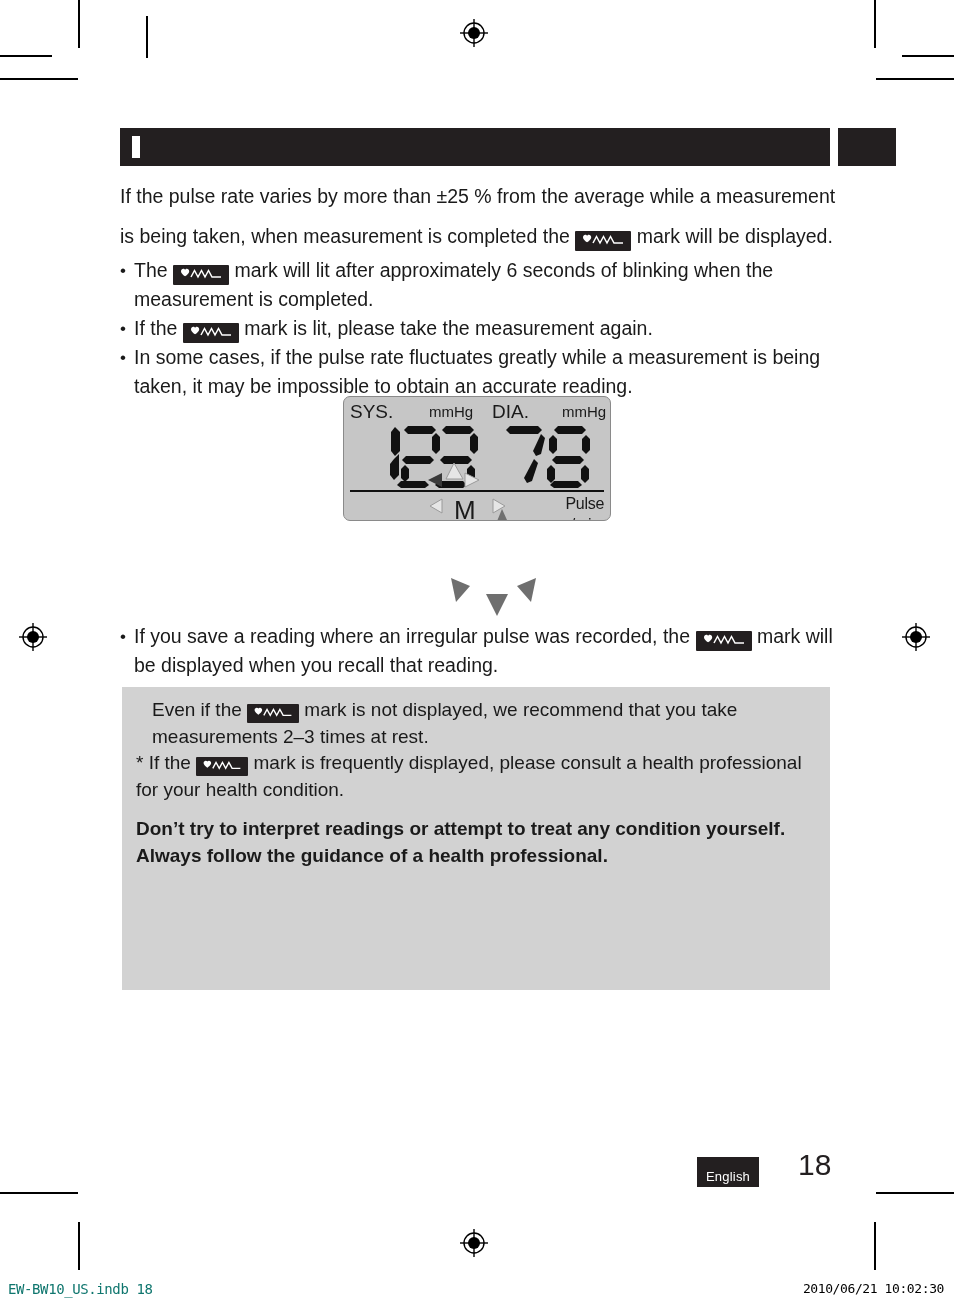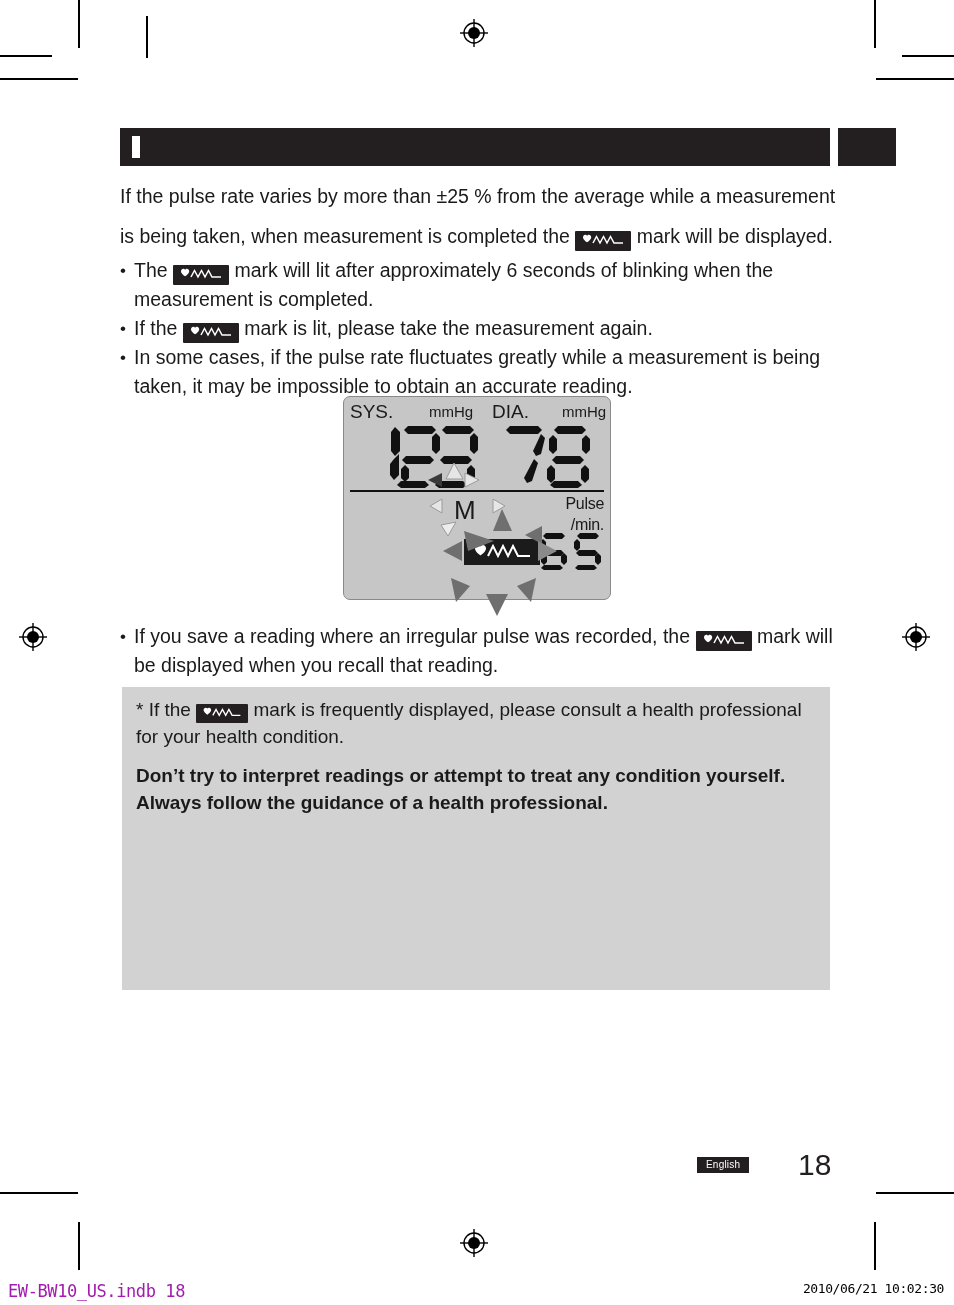--- a/index.html
+++ b/index.html
@@ -95,21 +95,21 @@
     border-radius: 1px;
   }
   .ipmark svg { display: inline-block; vertical-align: middle; }
 
   
   .lcd-wrap {
     position: absolute;
     left: 343px;
     top: 396px;
     width: 268px;
-    height: 204px;
+    height: 125px;
   }
   .lcd {
     position: absolute;
     inset: 0;
     background: #c6c6c6;
     border: 1.5px solid #8a8a8a;
     border-radius: 7px;
     overflow: hidden;
   }
   .lcd-divider {
@@ -176,39 +176,39 @@
   }
   .note-gap { height: 13px; }
 
   
   .lang-badge {
     position: absolute;
     left: 697px;
     top: 1157px;
     background: #231f20;
     color: #ffffff;
-    font-size: 10px;
-    padding: 2px 9px 3px 9px;
+    font-size: 13px;
+    padding: 12px 9px 3px 9px;
     letter-spacing: 0.2px;
     text-align: center;
   }
   .page-num {
     position: absolute;
     left: 798px;
     top: 1148px;
     font-size: 30px;
     color: #231f20;
   }
   .print-footer-left {
     position: absolute;
     left: 8px;
     top: 1281px;
     font-family: "DejaVu Sans Mono", monospace;
-    font-size: 17px;
-    color: #a21caf;
+    font-size: 14px;
+    color: #0f766e;
     letter-spacing: -0.4px;
   }
   .print-footer-right {
     position: absolute;
     right: 10px;
     top: 1281px;
     font-family: "DejaVu Sans Mono", monospace;
     font-size: 13px;
     color: #000;
     letter-spacing: -0.4px;
@@ -473,20 +473,26 @@
             <polyline points="15,10 18.5,3.5 22,10 25.5,3.5 29,10 32.5,3.5 36,10 45,10" fill="none" stroke="#fff" stroke-width="1.5"></polyline>
           </svg></span><span>&nbsp;</span><span>mark will be displayed when you recall that reading.</span>
     </span>
   </div>
 </div>
 
 <div class="notebox">
 
 
 
+  <div class="note-line note-indent">
+    <span>Even if the</span><span>&nbsp;</span><span class="ipmark"><svg width="46" height="15" viewBox="0 0 50 16">
+          <path d="M5 4.2c0-1.5 1.1-2.5 2.3-2.5 0.9 0 1.5 0.5 1.8 1 0.3-0.5 0.9-1 1.8-1C12.1 1.7 13.2 2.7 13.2 4.2c0 2.4-3.4 4.6-4.1 5.1C8.4 8.8 5 6.6 5 4.2z" fill="#fff"></path>
+          <polyline points="15,10 18.5,3.5 22,10 25.5,3.5 29,10 32.5,3.5 36,10 45,10" fill="none" stroke="#fff" stroke-width="1.5"></polyline>
+        </svg></span><span>&nbsp;</span><span>mark is not displayed, we recommend that you take measurements 2–3 times at rest.</span>
+  </div>
 
   <div class="note-line">
     <span>* If the</span><span>&nbsp;</span><span class="ipmark"><svg width="46" height="15" viewBox="0 0 50 16">
           <path d="M5 4.2c0-1.5 1.1-2.5 2.3-2.5 0.9 0 1.5 0.5 1.8 1 0.3-0.5 0.9-1 1.8-1C12.1 1.7 13.2 2.7 13.2 4.2c0 2.4-3.4 4.6-4.1 5.1C8.4 8.8 5 6.6 5 4.2z" fill="#fff"></path>
           <polyline points="15,10 18.5,3.5 22,10 25.5,3.5 29,10 32.5,3.5 36,10 45,10" fill="none" stroke="#fff" stroke-width="1.5"></polyline>
         </svg></span><span>&nbsp;</span><span>mark is frequently displayed, please consult a health professional for your health condition.</span>
   </div>
 
   <div class="note-gap"></div>
 

